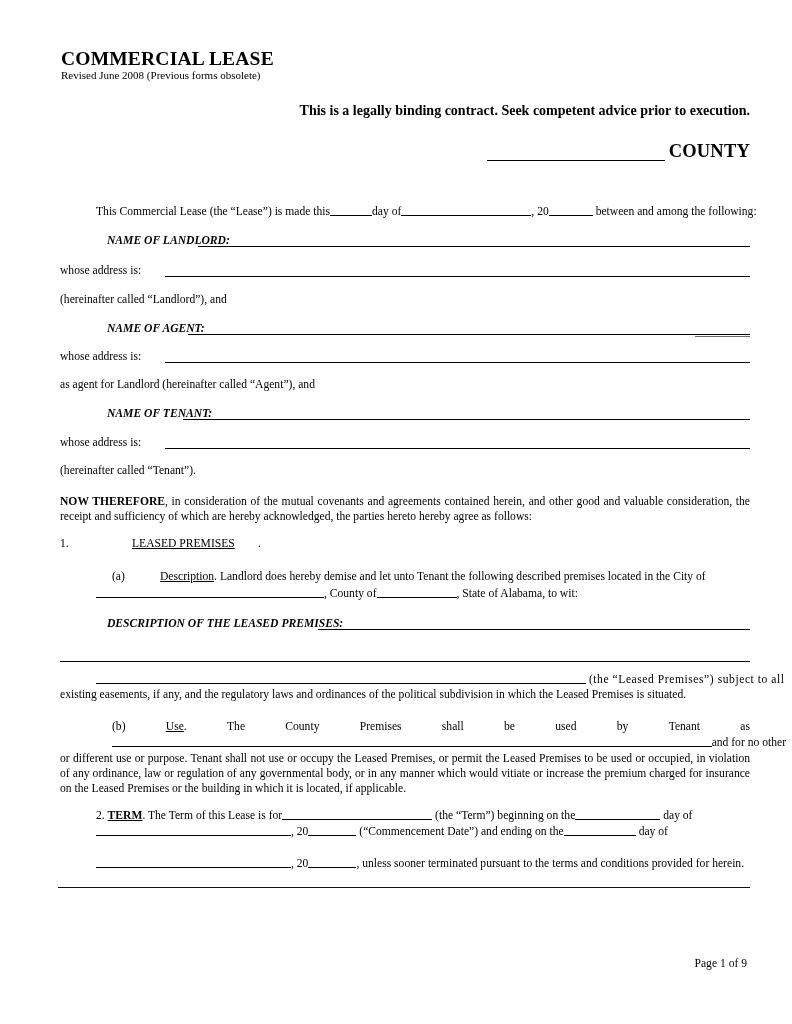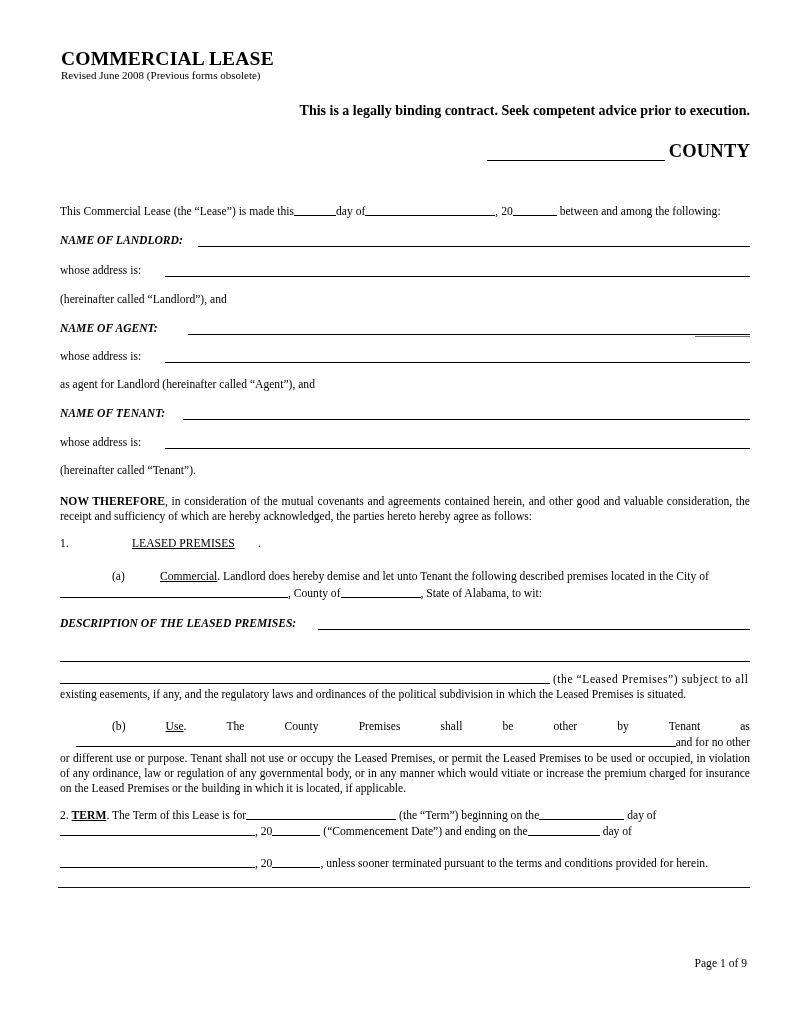--- a/index.html
+++ b/index.html
@@ -93,33 +93,34 @@
 
   
   .ptext {
     position: absolute;
     font-size: 11.6px;
     line-height: 15px;
   }
   .justify {
     text-align: justify;
   }
-  .nowrap { white-space: nowrap; }
+  .nowrap { white-space: nowrap; margin-left: 36px; }
 
   .blank {
     display: inline-block;
     border-bottom: 1px solid #000;
     vertical-align: baseline;
     height: 11px;
     margin-bottom: -1px;
   }
   .lbl-italic {
     font-style: italic;
     font-weight: bold;
     white-space: nowrap;
+    margin-left: 47px;
   }
   .uline { text-decoration: underline; }
   .bold { font-weight: bold; }
 
   
   .fieldrow {
     position: absolute;
     left: 0;
     width: 690px;
     font-size: 11.6px;
@@ -247,21 +248,21 @@
 
     <div class="ptext justify" style="left:0; top:494px; width:690px;">
       <span class="bold">NOW THEREFORE</span><span>, in consideration of the mutual covenants and agreements contained herein, and other good and valuable consideration, the receipt and sufficiency of which are hereby acknowledged, the parties hereto hereby agree as follows:</span>
     </div>
 
     <div class="num" style="top:537px;">1.</div>
     <div class="sect-head" style="left:72px; top:537px;">LEASED PREMISES</div>
     <div class="num" style="left:198px; top:537px;">.</div>
 
     <div class="ptext justify" style="left:52px; top:569px; width:638px; text-indent:0;">
-      <span style="display:inline-block; width:48px;">(a)</span><span class="uline">Commercial</span><span>.  Landlord does hereby demise and let unto Tenant the following described premises located in the City of</span>
+      <span style="display:inline-block; width:48px;">(a)</span><span class="uline">Description</span><span>.  Landlord does hereby demise and let unto Tenant the following described premises located in the City of</span>
     </div>
     <div class="ptext nowrap" style="left:0; top:586px;">
       <span class="blank" style="width:228px;"></span><span>, County of</span><span class="blank" style="width:80px;"></span><span>, State of Alabama, to wit:</span>
     </div>
 
     <div class="fieldrow" style="top:617px;">
       <span class="lab lbl-italic">DESCRIPTION OF THE LEASED PREMISES:</span>
       <span class="rule" style="left:258px; right:0;"></span>
     </div>
     <div class="full-rule" style="left:0; top:661px; width:690px;"></div>
@@ -273,21 +274,21 @@
     <div class="ptext" style="left:0; top:687px; width:690px;">existing easements, if any, and the regulatory laws and ordinances of the political subdivision in which the Leased Premises is situated.</div>
 
     <div class="use-line" style="top:720px;">
       <span style="margin-left:52px;">(b)</span>
       <span><span class="uline">Use</span><span>.</span></span>
       <span>The</span>
       <span>County</span>
       <span>Premises</span>
       <span>shall</span>
       <span>be</span>
-      <span>other</span>
+      <span>used</span>
       <span>by</span>
       <span>Tenant</span>
       <span>as</span>
     </div>
     <div class="ptext nowrap" style="left:0; top:735px; width:690px; text-align:right;">
       <span class="blank" style="width:600px;"></span><span>and for no other</span>
     </div>
     <div class="ptext justify" style="left:0; top:751px; width:690px;">or different use or purpose.  Tenant shall not use or occupy the Leased Premises, or permit the Leased Premises to be used or occupied, in violation of any ordinance, law or regulation of any governmental body, or in any manner which would vitiate or increase the premium charged for insurance on the Leased Premises or the building in which it is located, if applicable.</div>
 
     <div class="ptext nowrap" style="left:0; top:808px; width:690px;">

